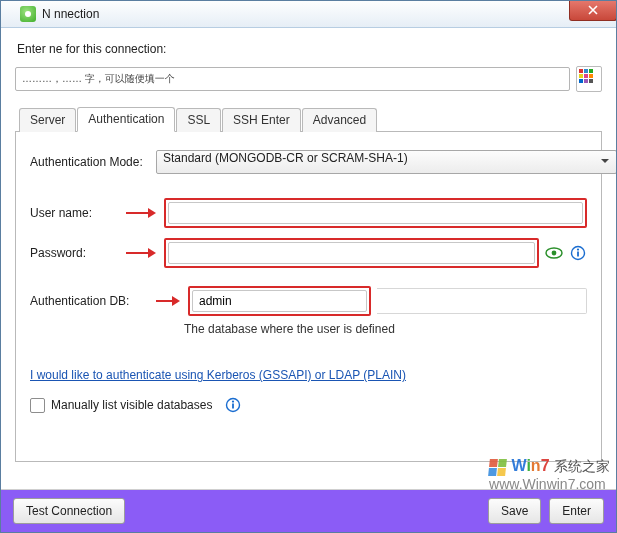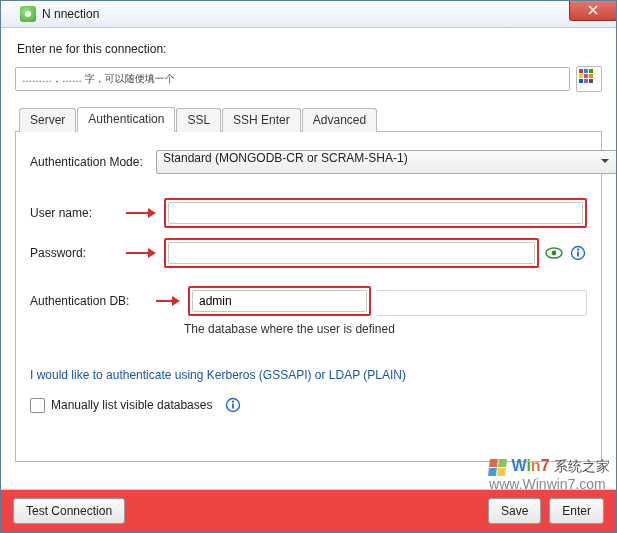--- a/index.html
+++ b/index.html
@@ -27,35 +27,35 @@
   .select:after{content:"";position:absolute;right:7px;top:8px;border:4px solid transparent;border-top-color:#444}
   .txt{width:100%;height:22px;border:1px solid #b5b5b5;border-radius:2px;padding:0 6px;font-size:12px;box-sizing:border-box}
   .hlbox{border:2px solid #d82a2a;padding:2px;border-radius:2px}
   .hlbox .txt{border:1px solid #c7c7c7}
   .arrow{margin-right:8px}
   .arrow svg{display:block}
   .pw-wrap{display:flex;align-items:center;gap:6px;width:100%}
   .pw-wrap .hlbox{flex:1}
   .eye,.info{width:18px;height:18px;display:flex;align-items:center;justify-content:center}
   .hint{margin-left:154px;margin-top:-4px;margin-bottom:14px;color:#333}
-  .link{color:#1a55b3;cursor:pointer;display:inline-block;margin:18px 0 14px 0}
+  .link{color:#1a55b3;text-decoration:underline;cursor:pointer;display:inline-block;margin:18px 0 14px 0}
   .chkrow{display:flex;align-items:center;gap:6px}
   .chk{width:13px;height:13px;border:1px solid #8d8d8d;border-radius:2px;background:#fff}
-  .footer{position:absolute;left:0;right:0;bottom:0;border-top:1px solid #cfcfcf;background:#ef4444;height:42px;display:flex;align-items:center;padding:0 12px;gap:8px}
+  .footer{position:absolute;left:0;right:0;bottom:0;border-top:1px solid #cfcfcf;background:#8b5cf6;height:42px;display:flex;align-items:center;padding:0 12px;gap:8px}
   .btn{height:24px;padding:0 12px;border:1px solid #9c9c9c;border-radius:3px;background:linear-gradient(to bottom,#fcfcfc,#e6e6e6);display:flex;align-items:center;font-size:12px;color:#222}
   .footer .spacer{flex:1}
   .watermark{position:absolute;right:6px;bottom:40px;opacity:.9;pointer-events:none;font-family:"Microsoft YaHei",sans-serif}
   .watermark .big{font-size:16px;font-weight:700}
   .watermark .w{color:#1e6fd6}.watermark .i{color:#2aa82a}.watermark .n{color:#e06b1e}.watermark .s{color:#d9322c}
   .watermark .cn{font-size:14px;color:#444;font-weight:400}
   .watermark .url{font-size:14px;color:#7b7b7b}
   .win-icon{display:inline-grid;grid-template-columns:8px 8px;grid-template-rows:8px 8px;gap:1px;vertical-align:middle;margin-right:2px;transform:skewX(-6deg)}
   .win-icon span:nth-child(1){background:#e15a3c}.win-icon span:nth-child(2){background:#7fbf3f}
   .win-icon span:nth-child(3){background:#3a8dde}.win-icon span:nth-child(4){background:#f5c33b}
-  .authdb-wrap{display:flex;align-items:flex-end;gap:0;width:100%}
+  .authdb-wrap{display:flex;align-items:center;gap:0;width:100%}
   .authdb-wrap .hlbox{width:175px;margin-right:6px}
   .authdb-wrap .rest{flex:1;border-top:1px solid #d7d7d7;border-right:1px solid #d7d7d7;border-bottom:1px solid #d7d7d7;height:24px;border-top-right-radius:2px;border-bottom-right-radius:2px}
 </style>
 </head>
 <body>
 
 <div class="window">
 
   <div class="titlebar">
     <span class="app-icon"></span>

